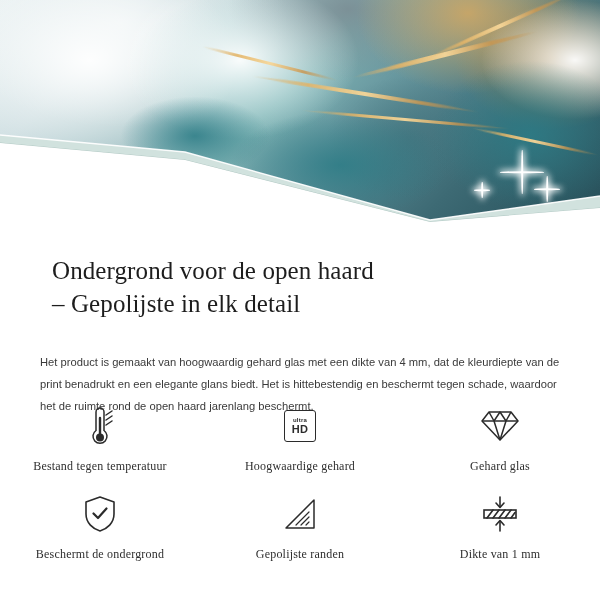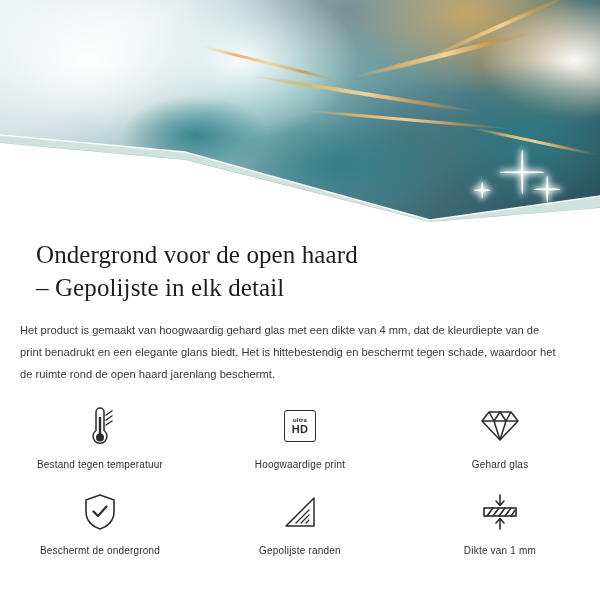--- a/index.html
+++ b/index.html
@@ -113,34 +113,34 @@
   .sp3 { left: 474px; top: 182px; width: 16px; height: 16px; }
 
   
   .content {
     position: absolute;
     left: 0;
     top: 222px;
     width: 600px;
   }
   .headline {
-    margin: 0;
+    margin: 16px;
     padding: 16px 36px 0 36px;
     font-family: "Liberation Serif", serif;
     font-weight: 400;
     font-size: 25px;
     line-height: 1.32;
     color: #1d1d1d;
     letter-spacing: 0.1px;
   }
   .headline .line2 { display: block; }
 
   .body-copy {
     margin: 0;
-    padding: 16px 36px 0 20px;
+    padding: 16px 36px 0 40px;
     font-size: 11.2px;
     line-height: 1.95;
     color: #3a3a3a;
     max-width: 540px;
   }
 
   
   .features {
     position: absolute;
     left: 0;
@@ -158,25 +158,26 @@
     padding: 4px 8px 0 8px;
   }
   .feature-icon {
     height: 44px;
     display: flex;
     align-items: center;
     justify-content: center;
     margin-bottom: 10px;
   }
   .feature-label {
-    font-size: 10px;
+    font-size: 12px;
     color: #2e2e2e;
     text-align: center;
     line-height: 1.35;
     letter-spacing: 0.2px;
+    font-family: Liberation Serif, serif;
   }
 
   .ultrahd-box {
     width: 30px;
     height: 30px;
     border: 1.6px solid #2b2b2b;
     border-radius: 3px;
     display: flex;
     flex-direction: column;
     align-items: center;
@@ -259,21 +260,21 @@
       <div class="feature-label">Bestand tegen temperatuur</div>
     </div>
 
     <div class="feature">
       <div class="feature-icon">
         <div class="ultrahd-box">
           <span class="u1">ultra</span>
           <span class="u2">HD</span>
         </div>
       </div>
-      <div class="feature-label">Hoogwaardige print</div>
+      <div class="feature-label">Hoogwaardige gehard</div>
     </div>
 
     <div class="feature">
       <div class="feature-icon">
         <svg width="40" height="36" viewBox="0 0 40 36">
           <g fill="none" stroke="#2b2b2b" stroke-width="1.5" stroke-linejoin="round">
             <path d="M9 4 H31 L38 13 L20 32 L2 13 Z"></path>
             <path d="M2 13 H38"></path>
             <path d="M9 4 L14 13 L20 32"></path>
             <path d="M31 4 L26 13 L20 32"></path>

